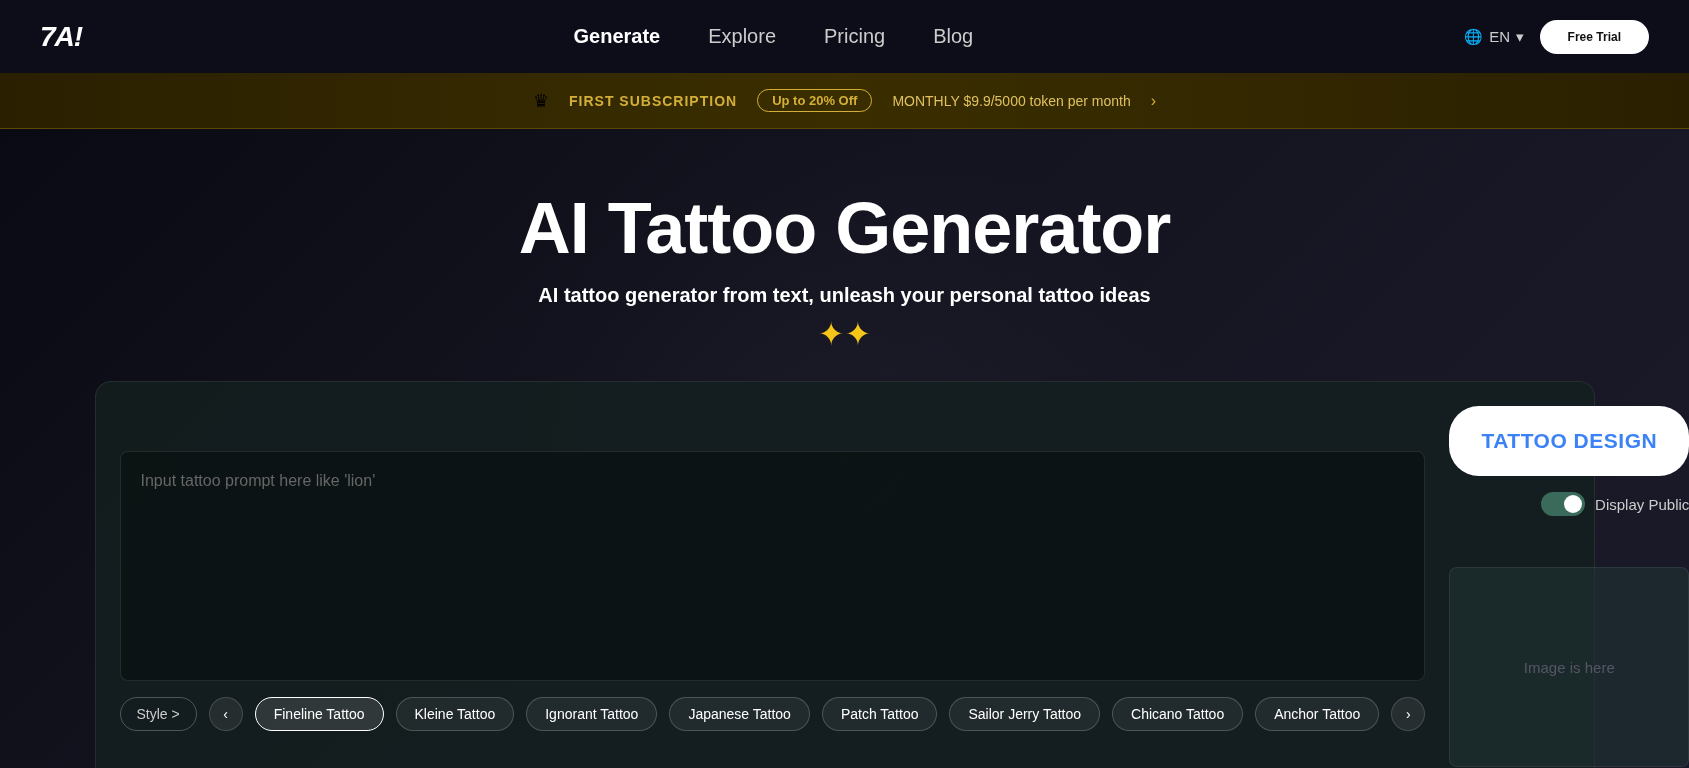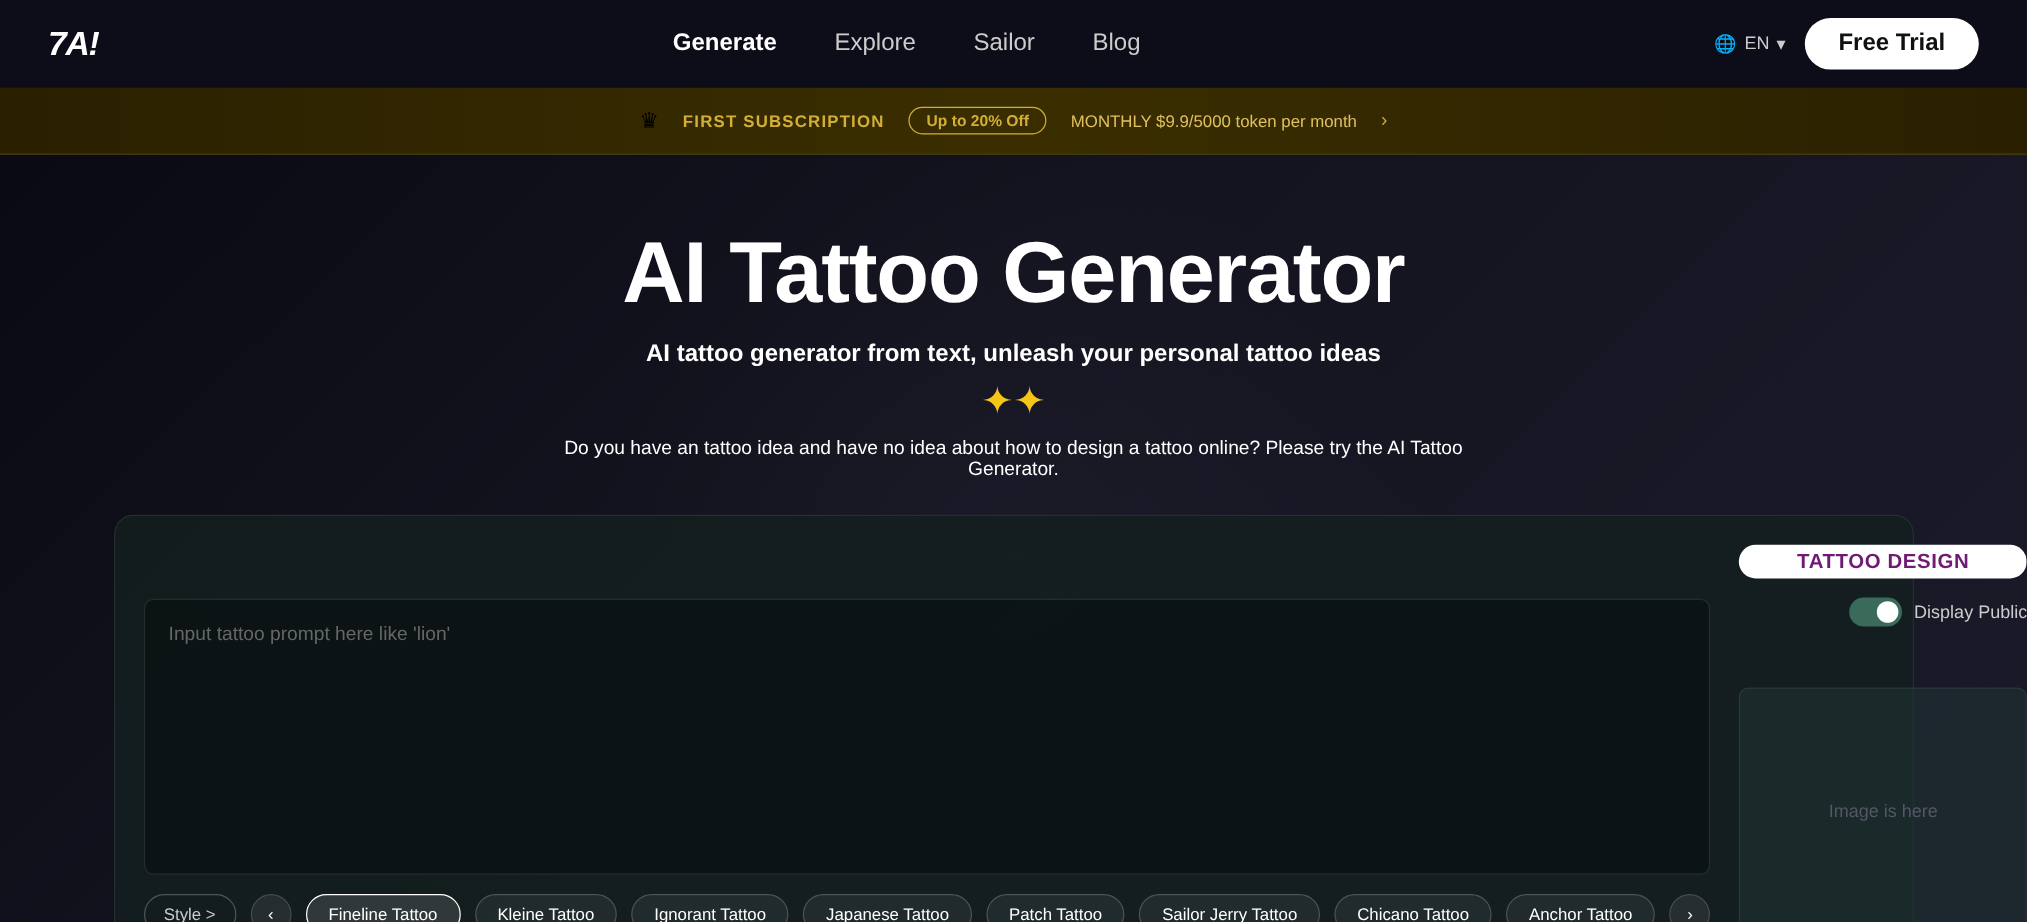--- a/index.html
+++ b/index.html
@@ -50,21 +50,21 @@
       color: #ccc;
       font-size: 15px;
       cursor: pointer;
     }
     .free-trial-btn {
       background: white;
       color: #111;
       border: none;
       border-radius: 24px;
       padding: 10px 28px;
-      font-size: 20px;
+      font-size: 12px;
       font-weight: 600;
       cursor: pointer;
     }
 
     
     .banner {
       background: linear-gradient(90deg, #2a2000 0%, #3a2e00 50%, #2a2000 100%);
       border-bottom: 1px solid #5a4a00;
       display: flex;
       align-items: center;
@@ -244,25 +244,25 @@
       width: 240px;
       flex-shrink: 0;
       display: flex;
       flex-direction: column;
       align-items: center;
       gap: 16px;
     }
     .tattoo-design-btn {
       width: 100%;
       background: white;
-      color: #701a75;
+      color: #3b82f6;
       border: none;
       border-radius: 30px;
-      padding: 4px 20px;
-      font-size: 17px;
+      padding: 23px 20px;
+      font-size: 21px;
       font-weight: 800;
       cursor: pointer;
       letter-spacing: 0.5px;
     }
     .display-public-row {
       display: flex;
       align-items: center;
       gap: 10px;
       align-self: flex-end;
     }
@@ -304,21 +304,21 @@
     }
   </style>
 </head>
 <body>
 
 <nav class="nav">
   <div class="nav-logo">7A!</div>
   <div class="nav-links">
     <a class="nav-link active">Generate</a>
     <a class="nav-link">Explore</a>
-    <a class="nav-link">Sailor</a>
+    <a class="nav-link">Pricing</a>
     <a class="nav-link">Blog</a>
   </div>
   <div class="nav-right">
     <div class="lang-selector">
       <span>🌐</span>
       <span>EN</span>
       <span>▾</span>
     </div>
     <button class="free-trial-btn">Free Trial</button>
   </div>
@@ -332,21 +332,20 @@
   <span class="banner-arrow">›</span>
 </div>
 
 <section class="hero">
   <div class="hero-bg-img"></div>
 
   <div class="hero-content">
     <h1 class="hero-title">AI Tattoo Generator</h1>
     <p class="hero-subtitle">AI tattoo generator from text, unleash your personal tattoo ideas</p>
     <div class="hero-sparkle">✦✦</div>
-    <p class="hero-desc">Do you have an tattoo idea and have no idea about how to design a tattoo online? Please try the AI Tattoo Generator.</p>
   </div>
 
   <div class="main-container">
 
     <div class="left-panel">
       <textarea class="prompt-textarea" placeholder="Input tattoo prompt here like 'lion'" style=""></textarea>
 
       <div class="style-row">
         <button class="style-label-btn">Style &gt;</button>
         <div class="carousel-arrow">‹</div>

